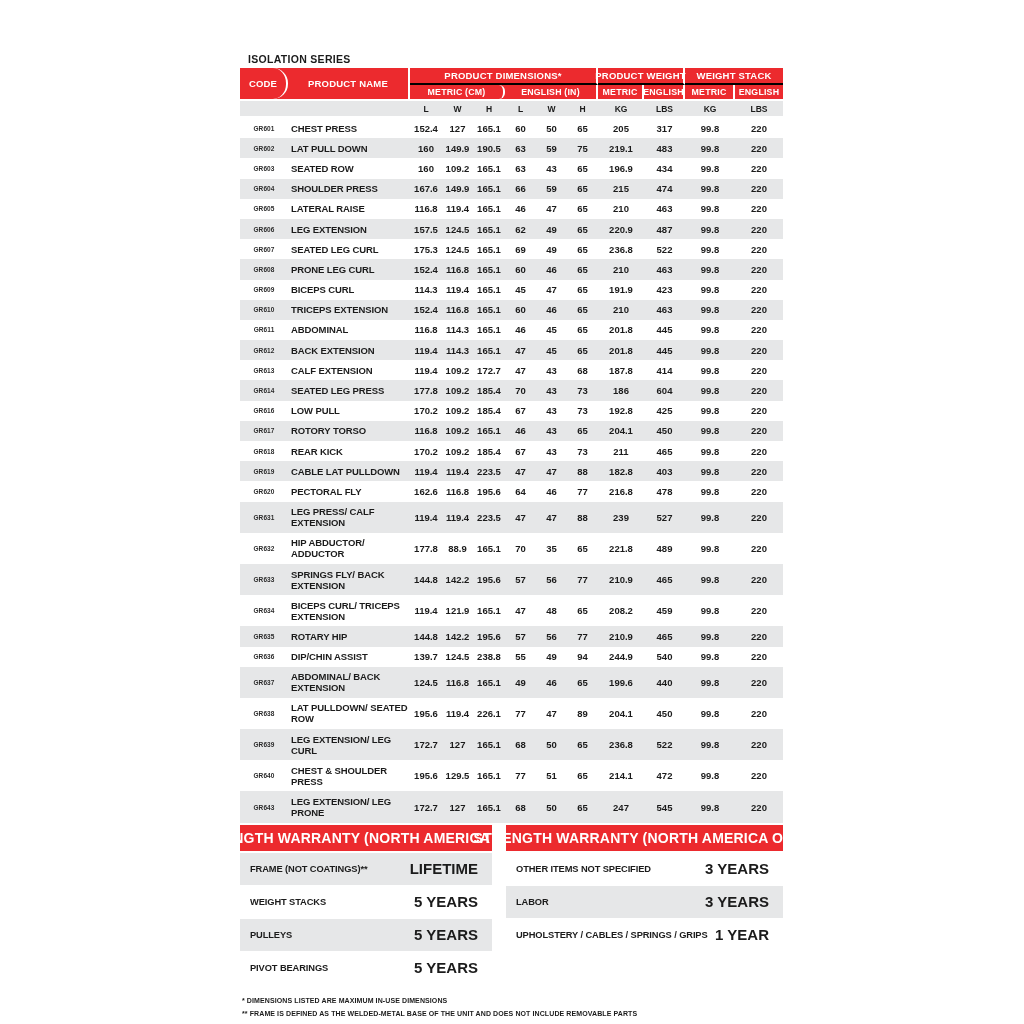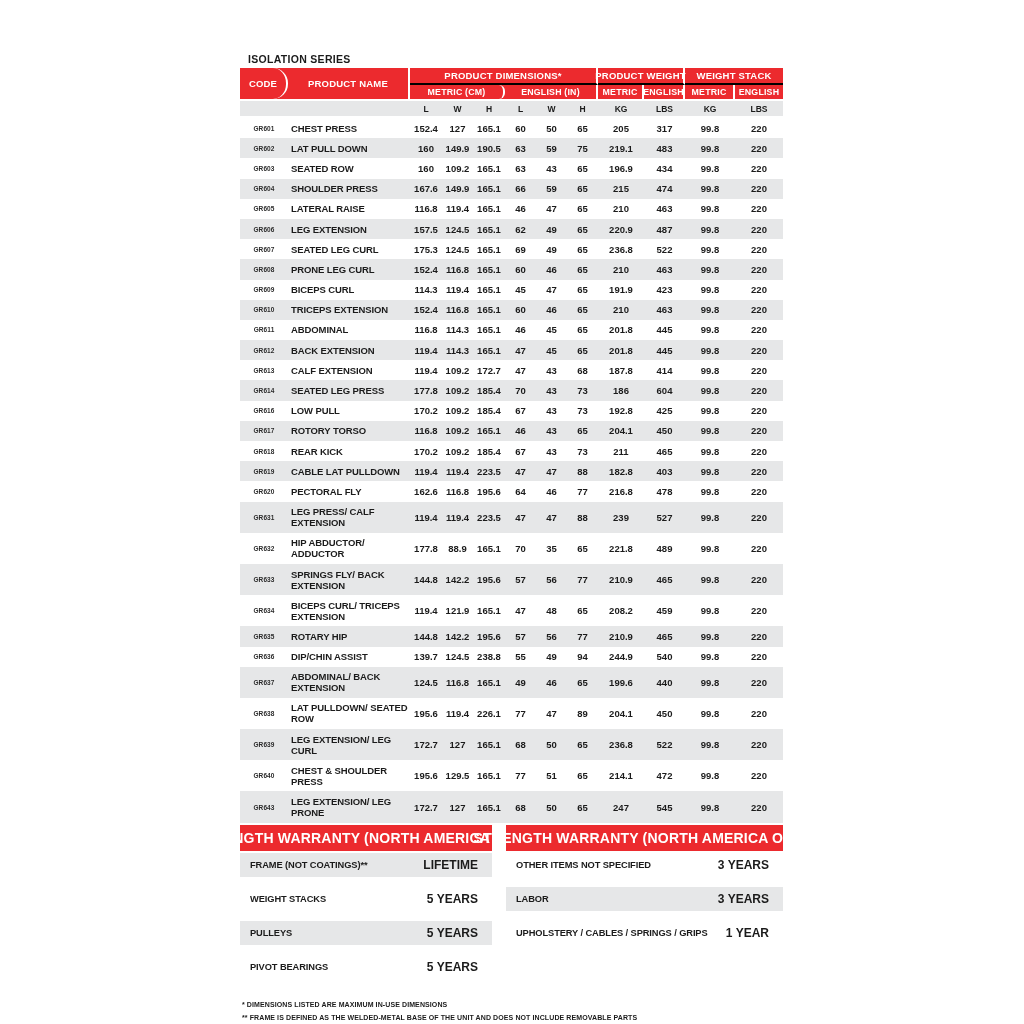--- a/index.html
+++ b/index.html
@@ -45,25 +45,25 @@
   .cell.code { font-size:6.5px; color:#2b2b2b; letter-spacing:.1px; }
   .cell.name { text-align:left; padding-left:3px; padding-right:2px; letter-spacing:-.1px; }
 
   
   .warranty { margin-top:2px; display:flex; gap:14px; }
   .wblock { flex:none; }
   .wblock.left { width:252px; }
   .wblock.right { width:277px; }
   .whdr { background:var(--red); color:#fff; font-weight:bold; font-size:14px; letter-spacing:.2px;
     height:26px; display:flex; align-items:center; justify-content:center; margin-bottom:2px; white-space:nowrap; }
-  .wrow { height:24px; margin-bottom:10px; display:flex; align-items:center; justify-content:space-between;
+  .wrow { height:32px; margin-bottom:1px; display:flex; align-items:center; justify-content:space-between;
     padding:0 14px 0 10px; background:#fff; }
   .wrow.alt { background:var(--stripe); }
   .wrow .lbl { font-size:9.3px; font-weight:bold; white-space:nowrap; letter-spacing:-.1px; }
-  .wrow .val { font-size:12px; font-weight:bold; white-space:nowrap; padding-left:6px; }
+  .wrow .val { font-size:15px; font-weight:bold; white-space:nowrap; padding-left:6px; }
 
   
   .footnotes { margin-top:12px; padding-left:2px; }
   .fn { font-size:7px; font-weight:bold; letter-spacing:.1px; margin-bottom:6.5px; white-space:nowrap; }
   .fn:last-child { padding-left:8px; }
 </style>
 </head>
 <body>
 
 <div class="sheet">

